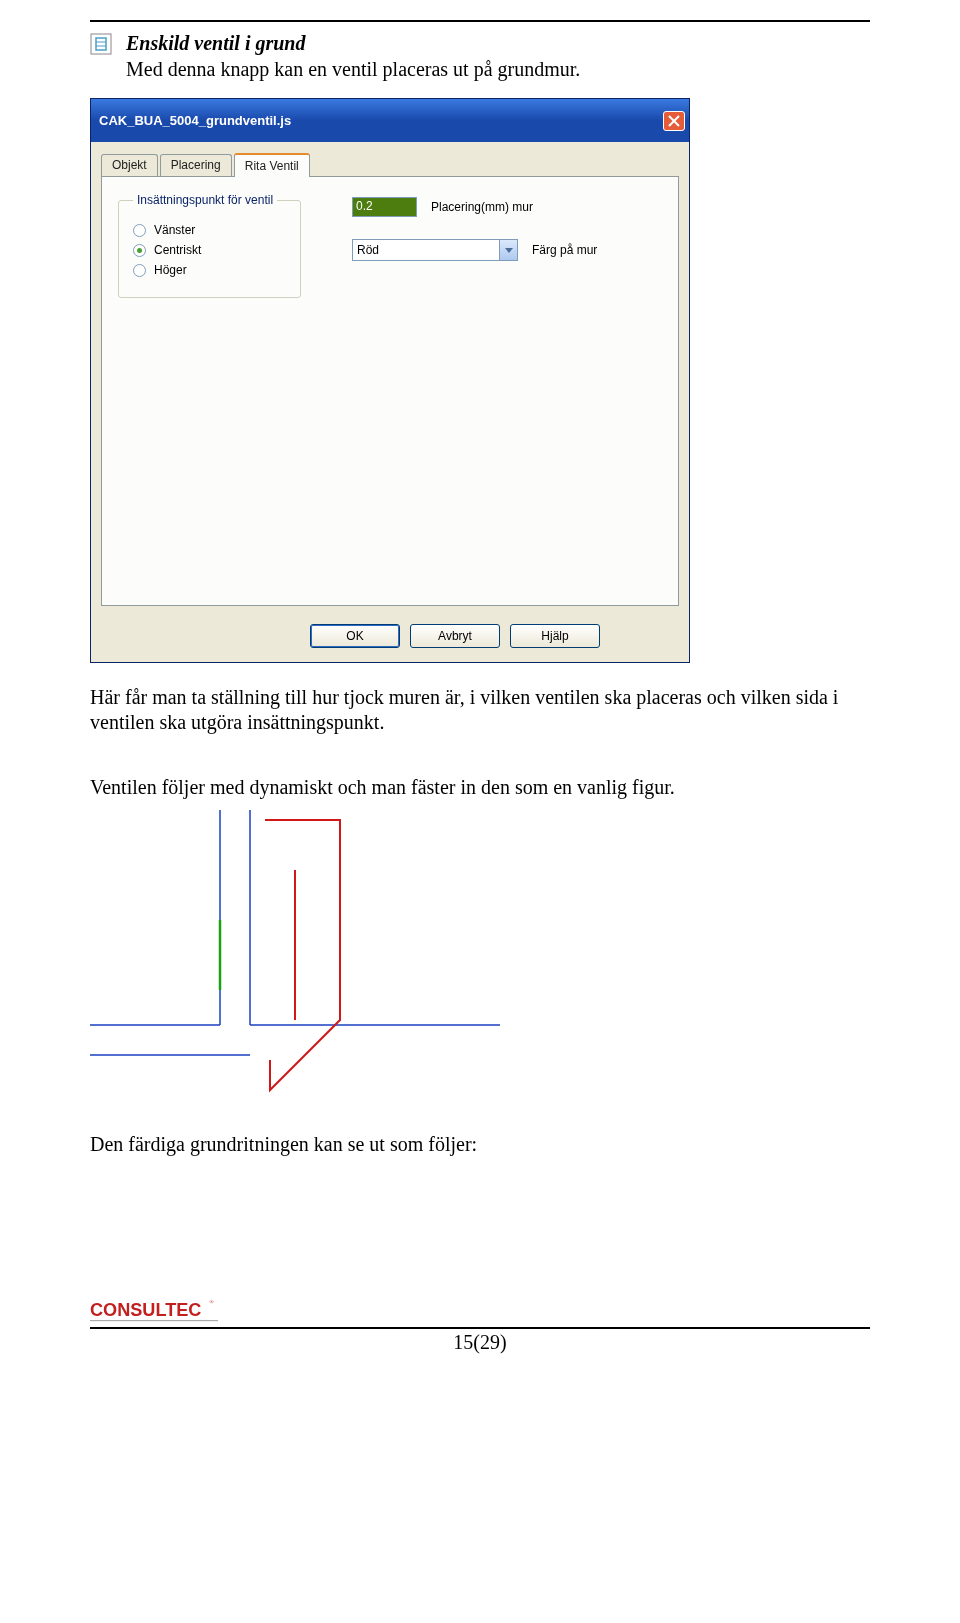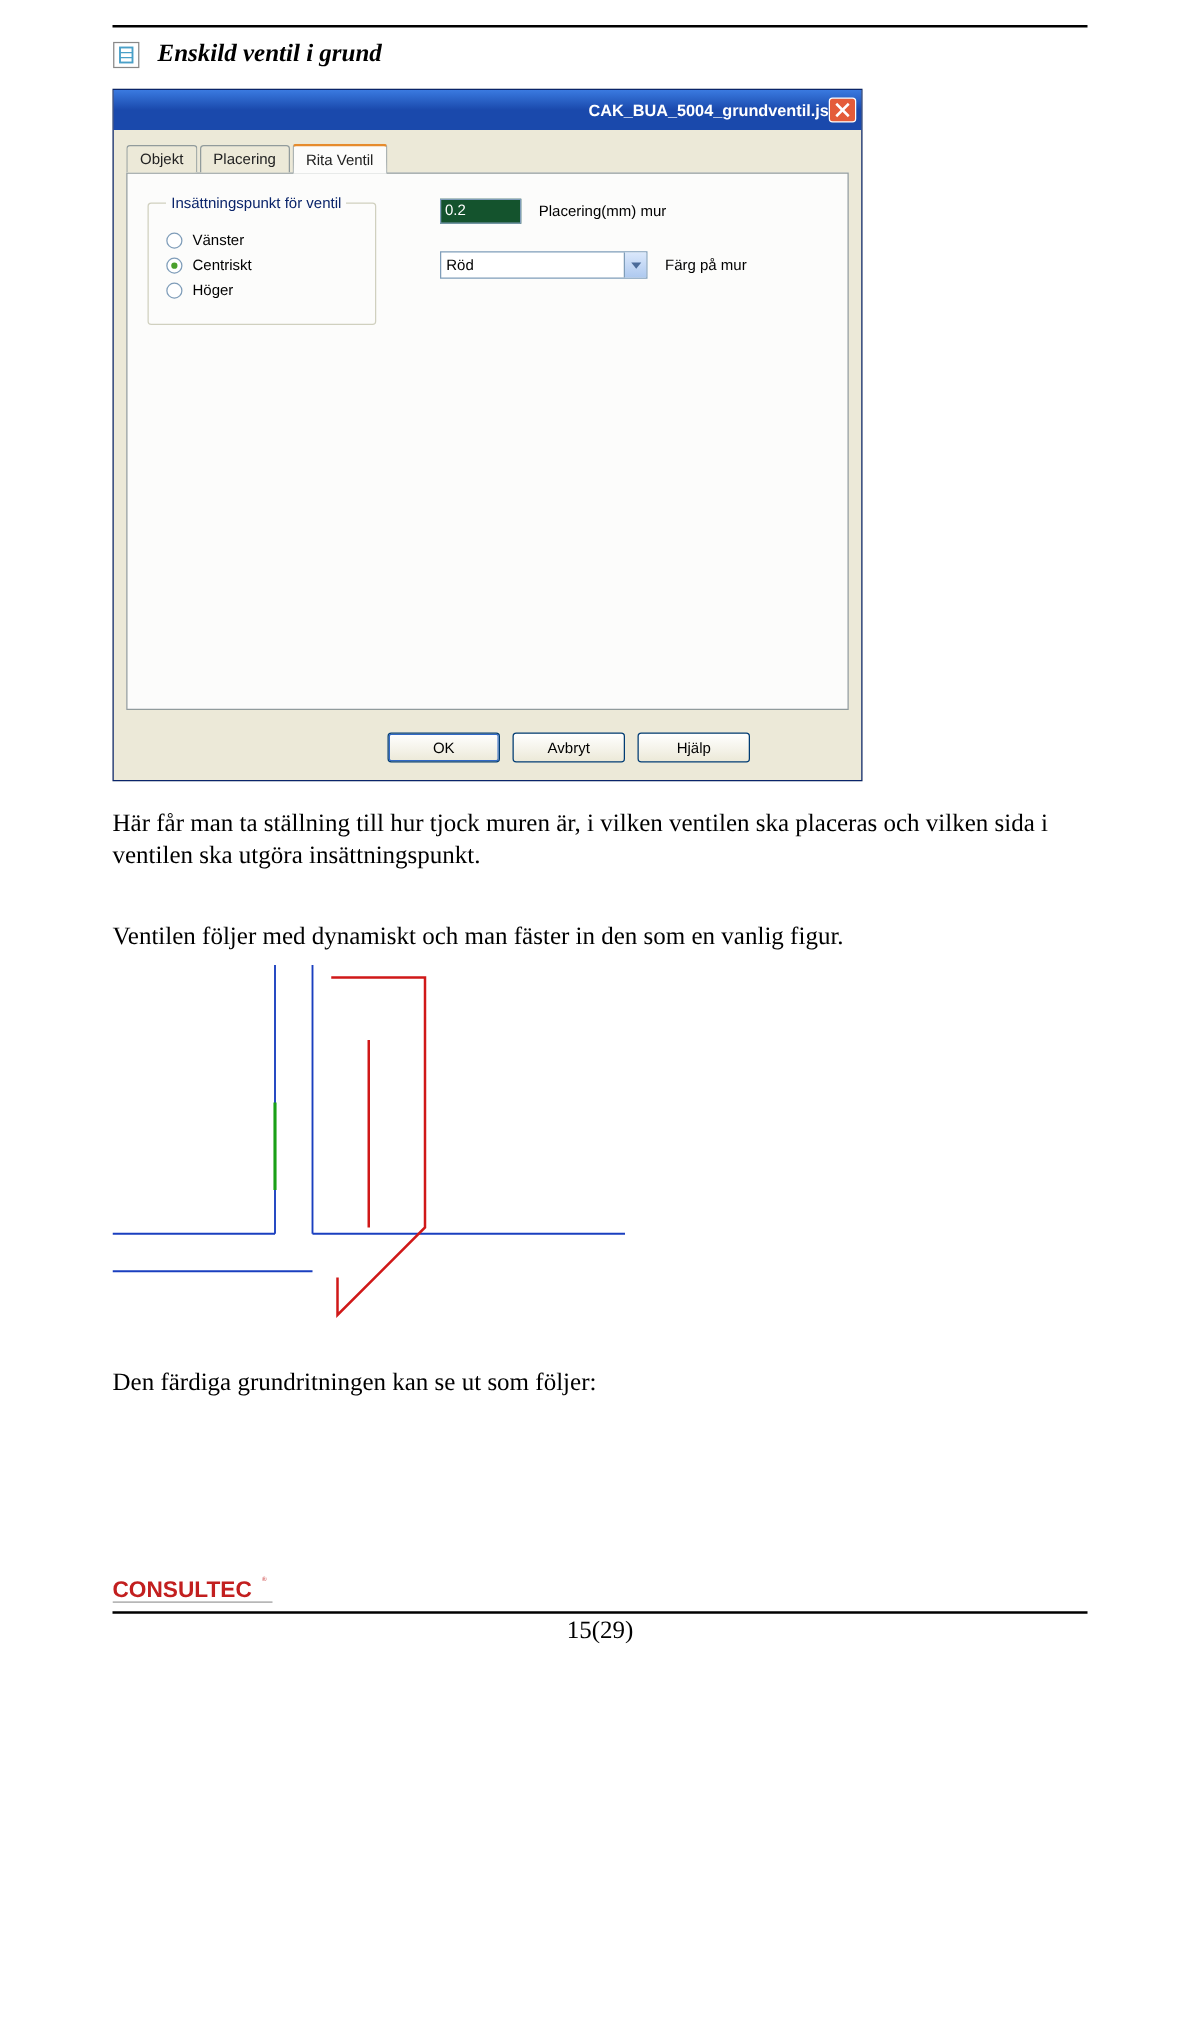--- a/index.html
+++ b/index.html
@@ -10,39 +10,39 @@
   .doc-title { font-family: "Times New Roman", serif; }
   .hr { border-top: 2px solid #000; margin-top: 2px; }
 
   .icon-row { margin-top: 10px; display: flex; align-items: center; gap: 14px; }
   .tiny-icon { width: 22px; height: 22px; display: inline-block; }
   .section-heading { font-style: italic; font-weight: bold; font-size: 20px; }
   .body-text { font-size: 20px; margin-top: 2px; line-height: 1.25; }
 
   
   .dialog { width: 600px; margin-top: 16px; border: 1px solid #0a246a; background: #ece9d8; font-family: Tahoma, Arial, sans-serif; font-size: 13px; color: #000; }
-  .titlebar { height: 32px; background: linear-gradient(to bottom, #3a7ae0 0%, #1a49ac 50%, #1a49ac 100%); display: flex; align-items: center; padding: 0 4px 0 8px; text-align: right; }
+  .titlebar { height: 43px; background: linear-gradient(to bottom, #3a7ae0 0%, #1a49ac 50%, #1a49ac 100%); display: flex; align-items: center; padding: 0 4px 0 8px; }
   .titlebar-text { color: #fff; font-weight: bold; font-size: 13px; flex: 1; }
   .close-btn { width: 22px; height: 20px; background: #e45c3a; border: 1px solid #fff; border-radius: 3px; display: flex; align-items: center; justify-content: center; }
   .close-x { width: 14px; height: 14px; }
 
   .tabstrip { display: flex; align-items: flex-end; gap: 0; margin: 8px 0 0 10px; height: 26px; }
   .tab { background: #ece9d8; border: 1px solid #919b9c; border-bottom: none; border-top-left-radius: 3px; border-top-right-radius: 3px; padding: 3px 10px 4px 10px; font-size: 12px; position: relative; z-index: 1; margin-right: 2px; color: #222; }
   .tab.active { background: #fcfcfb; border-top: 2px solid #e68b2c; z-index: 3; padding-top: 4px; margin-bottom: -1px; }
   .tabpanel { background: #fcfcfb; border: 1px solid #919b9c; margin: 0 10px 10px 10px; min-height: 430px; padding: 16px; position: relative; }
 
   fieldset.group { border: 1px solid #d0d0bf; border-radius: 3px; padding: 10px 14px 14px 14px; width: 183px; }
   fieldset.group legend { font-size: 12px; padding: 0 4px; color: #0a246a; }
   .radio-row { display: flex; align-items: center; gap: 8px; margin: 6px 0; font-size: 12px; }
   .radio { width: 13px; height: 13px; border-radius: 50%; border: 1px solid #7f9db9; background: #fff; display: inline-flex; align-items: center; justify-content: center; }
   .radio .dot { width: 5px; height: 5px; border-radius: 50%; background: #4aa02c; }
 
   .field-row { display: flex; align-items: center; gap: 14px; margin-bottom: 22px; }
   .textbox { width: 65px; height: 20px; border: 1px solid #7f9db9; background: #fff; font-size: 12px; padding: 1px 3px; }
-  .textbox.sel { background: #14532d; color: #fff; }
+  .textbox.sel { background: #4d7c0f; color: #fff; }
   .combo { width: 166px; height: 22px; border: 1px solid #7f9db9; background: #fff; display: flex; align-items: center; justify-content: space-between; font-size: 12px; padding-left: 4px; }
   .combo-btn { width: 18px; height: 100%; background: linear-gradient(to bottom, #dbe8fb, #aec9ef); border-left: 1px solid #7f9db9; display: flex; align-items: center; justify-content: center; }
   .tri { width: 0; height: 0; border-left: 4px solid transparent; border-right: 4px solid transparent; border-top: 5px solid #4b6b99; }
   .label { font-size: 12px; }
 
   .rightfields { position: absolute; top: 20px; left: 250px; }
 
   .btnrow { display: flex; gap: 10px; justify-content: center; padding: 8px 0 14px 0; margin-left: 130px; }
   .winbtn { min-width: 90px; height: 24px; border: 1px solid #003c74; border-radius: 3px; background: linear-gradient(to bottom, #ffffff, #ece9d8); font-family: Tahoma, Arial, sans-serif; font-size: 12px; display: flex; align-items: center; justify-content: center; padding: 0 16px; }
   .winbtn.default { box-shadow: 0 0 0 1px #3169c6 inset; }
@@ -68,20 +68,21 @@
     <span class="tiny-icon">
       <svg viewBox="0 0 22 22">
         <rect x="1" y="1" width="20" height="20" fill="#fff" stroke="#888"></rect>
         <rect x="6" y="5" width="10" height="12" fill="none" stroke="#4aa0c8" stroke-width="1.5"></rect>
         <line x1="6" y1="9" x2="16" y2="9" stroke="#4aa0c8"></line>
         <line x1="6" y1="13" x2="16" y2="13" stroke="#4aa0c8"></line>
       </svg>
     </span>
     <span class="section-heading">Enskild ventil i grund</span>
   </div>
+  <p class="body-text" style="margin-left:36px;">Med denna knapp kan en ventil placeras ut på grundmur.</p>
 
   <div class="dialog">
     <div class="titlebar">
       <span class="titlebar-text">CAK_BUA_5004_grundventil.js</span>
       <span class="close-btn">
         <svg class="close-x" viewBox="0 0 14 14">
           <line x1="2" y1="2" x2="12" y2="12" stroke="#fff" stroke-width="2"></line>
           <line x1="12" y1="2" x2="2" y2="12" stroke="#fff" stroke-width="2"></line>
         </svg>
       </span>

